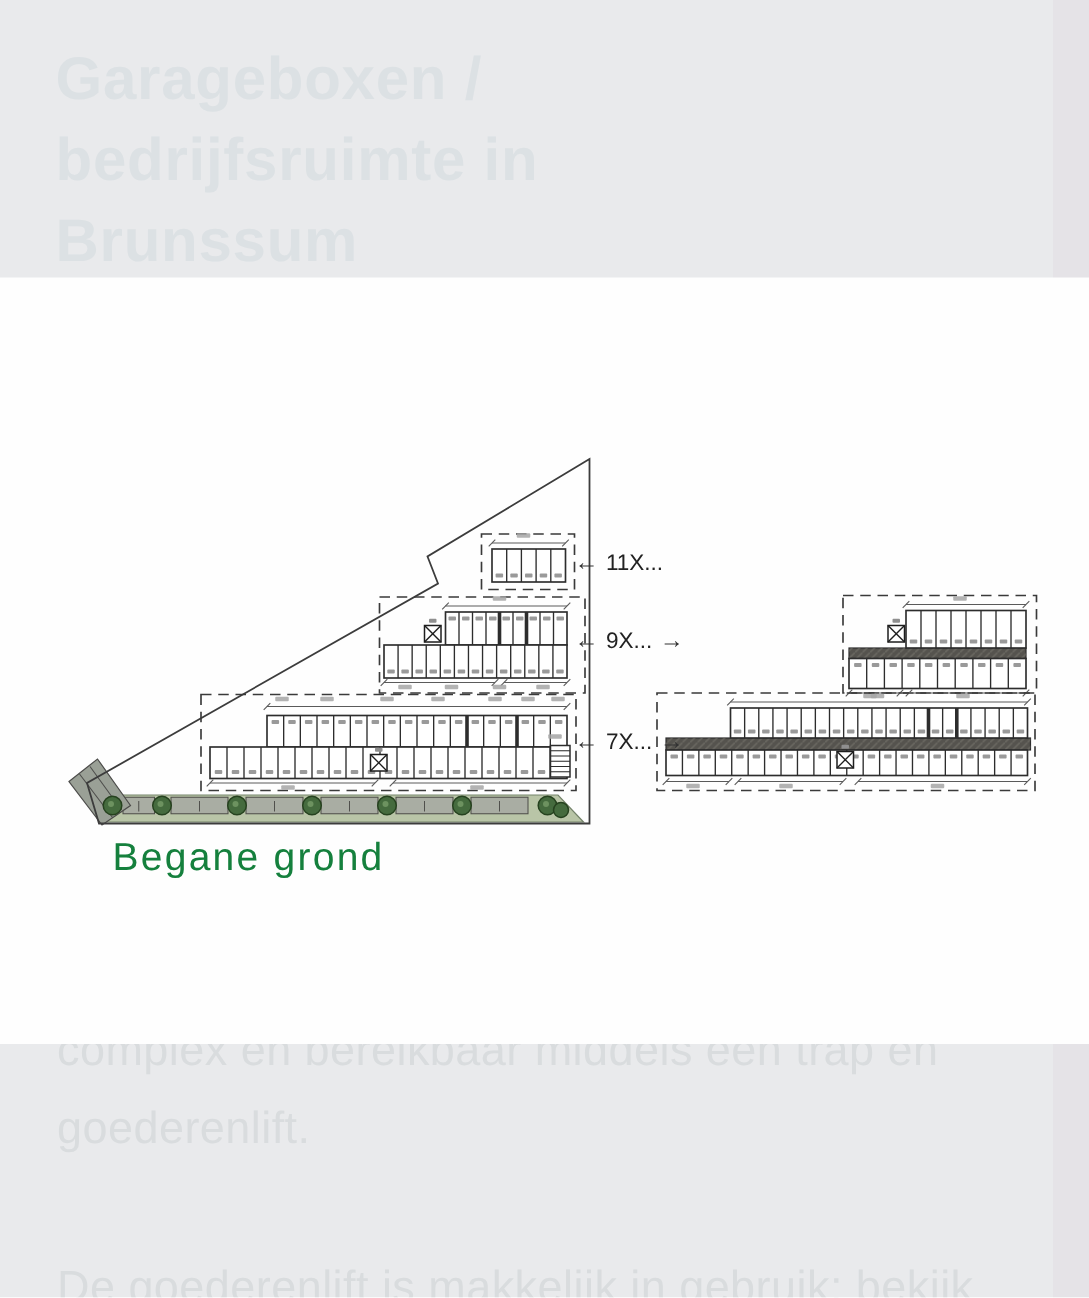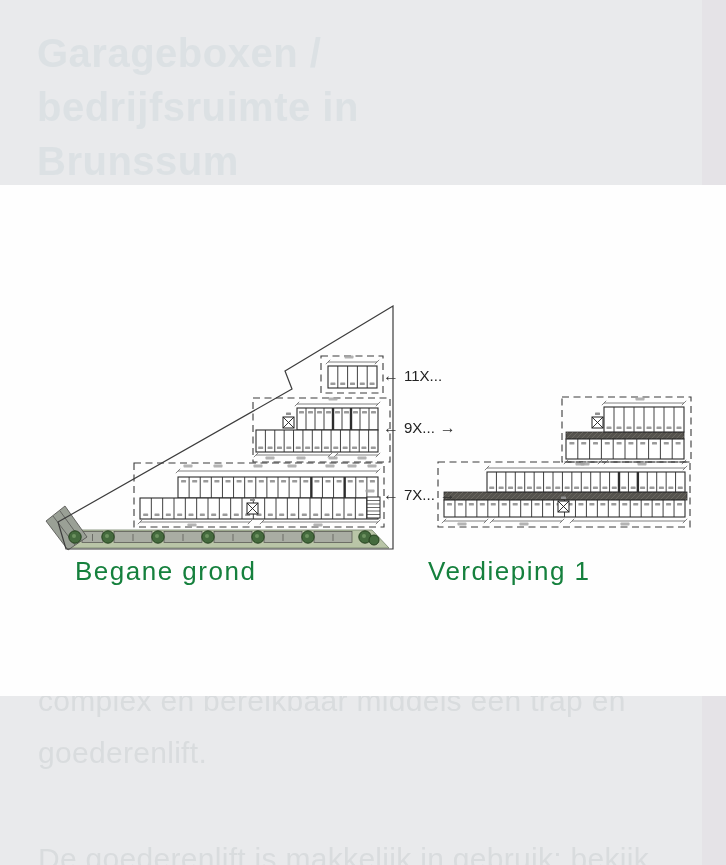--- a/index.html
+++ b/index.html
@@ -433,21 +433,20 @@
           <line x1="572" y1="521" x2="685" y2="521" stroke="#5a5a5a" stroke-width="0.75"></line>
           <line x1="569.8" y1="523.2" x2="574.2" y2="518.8" stroke="#5a5a5a" stroke-width="0.75"></line>
           <line x1="682.8" y1="523.2" x2="687.2" y2="518.8" stroke="#5a5a5a" stroke-width="0.75"></line>
           <rect x="580.5" y="462.5" width="9" height="3" rx="0.7" fill="#a6a6a6" opacity="0.85"></rect>
           <rect x="457.5" y="522.5" width="9" height="3" rx="0.7" fill="#a6a6a6" opacity="0.85"></rect>
           <rect x="519.5" y="522.5" width="9" height="3" rx="0.7" fill="#a6a6a6" opacity="0.85"></rect>
           <rect x="620.5" y="522.5" width="9" height="3" rx="0.7" fill="#a6a6a6" opacity="0.85"></rect>
         </g>
       </svg>
     <div class="plan-label" id="label-ground">Begane grond</div>
-    <div class="plan-label" id="label-floor1">Verdieping 1</div>
   <div class="anno" style="left: 383px; top: 182px;">
         <span class="arr">←</span>
         <span>11X...</span>
       </div>
       <div class="anno" style="left: 383px; top: 234px;">
         <span class="arr">←</span>
         <span>9X...</span>
         <span class="arr">→</span>
       </div>
       <div class="anno" style="left: 383px; top: 301px;">

